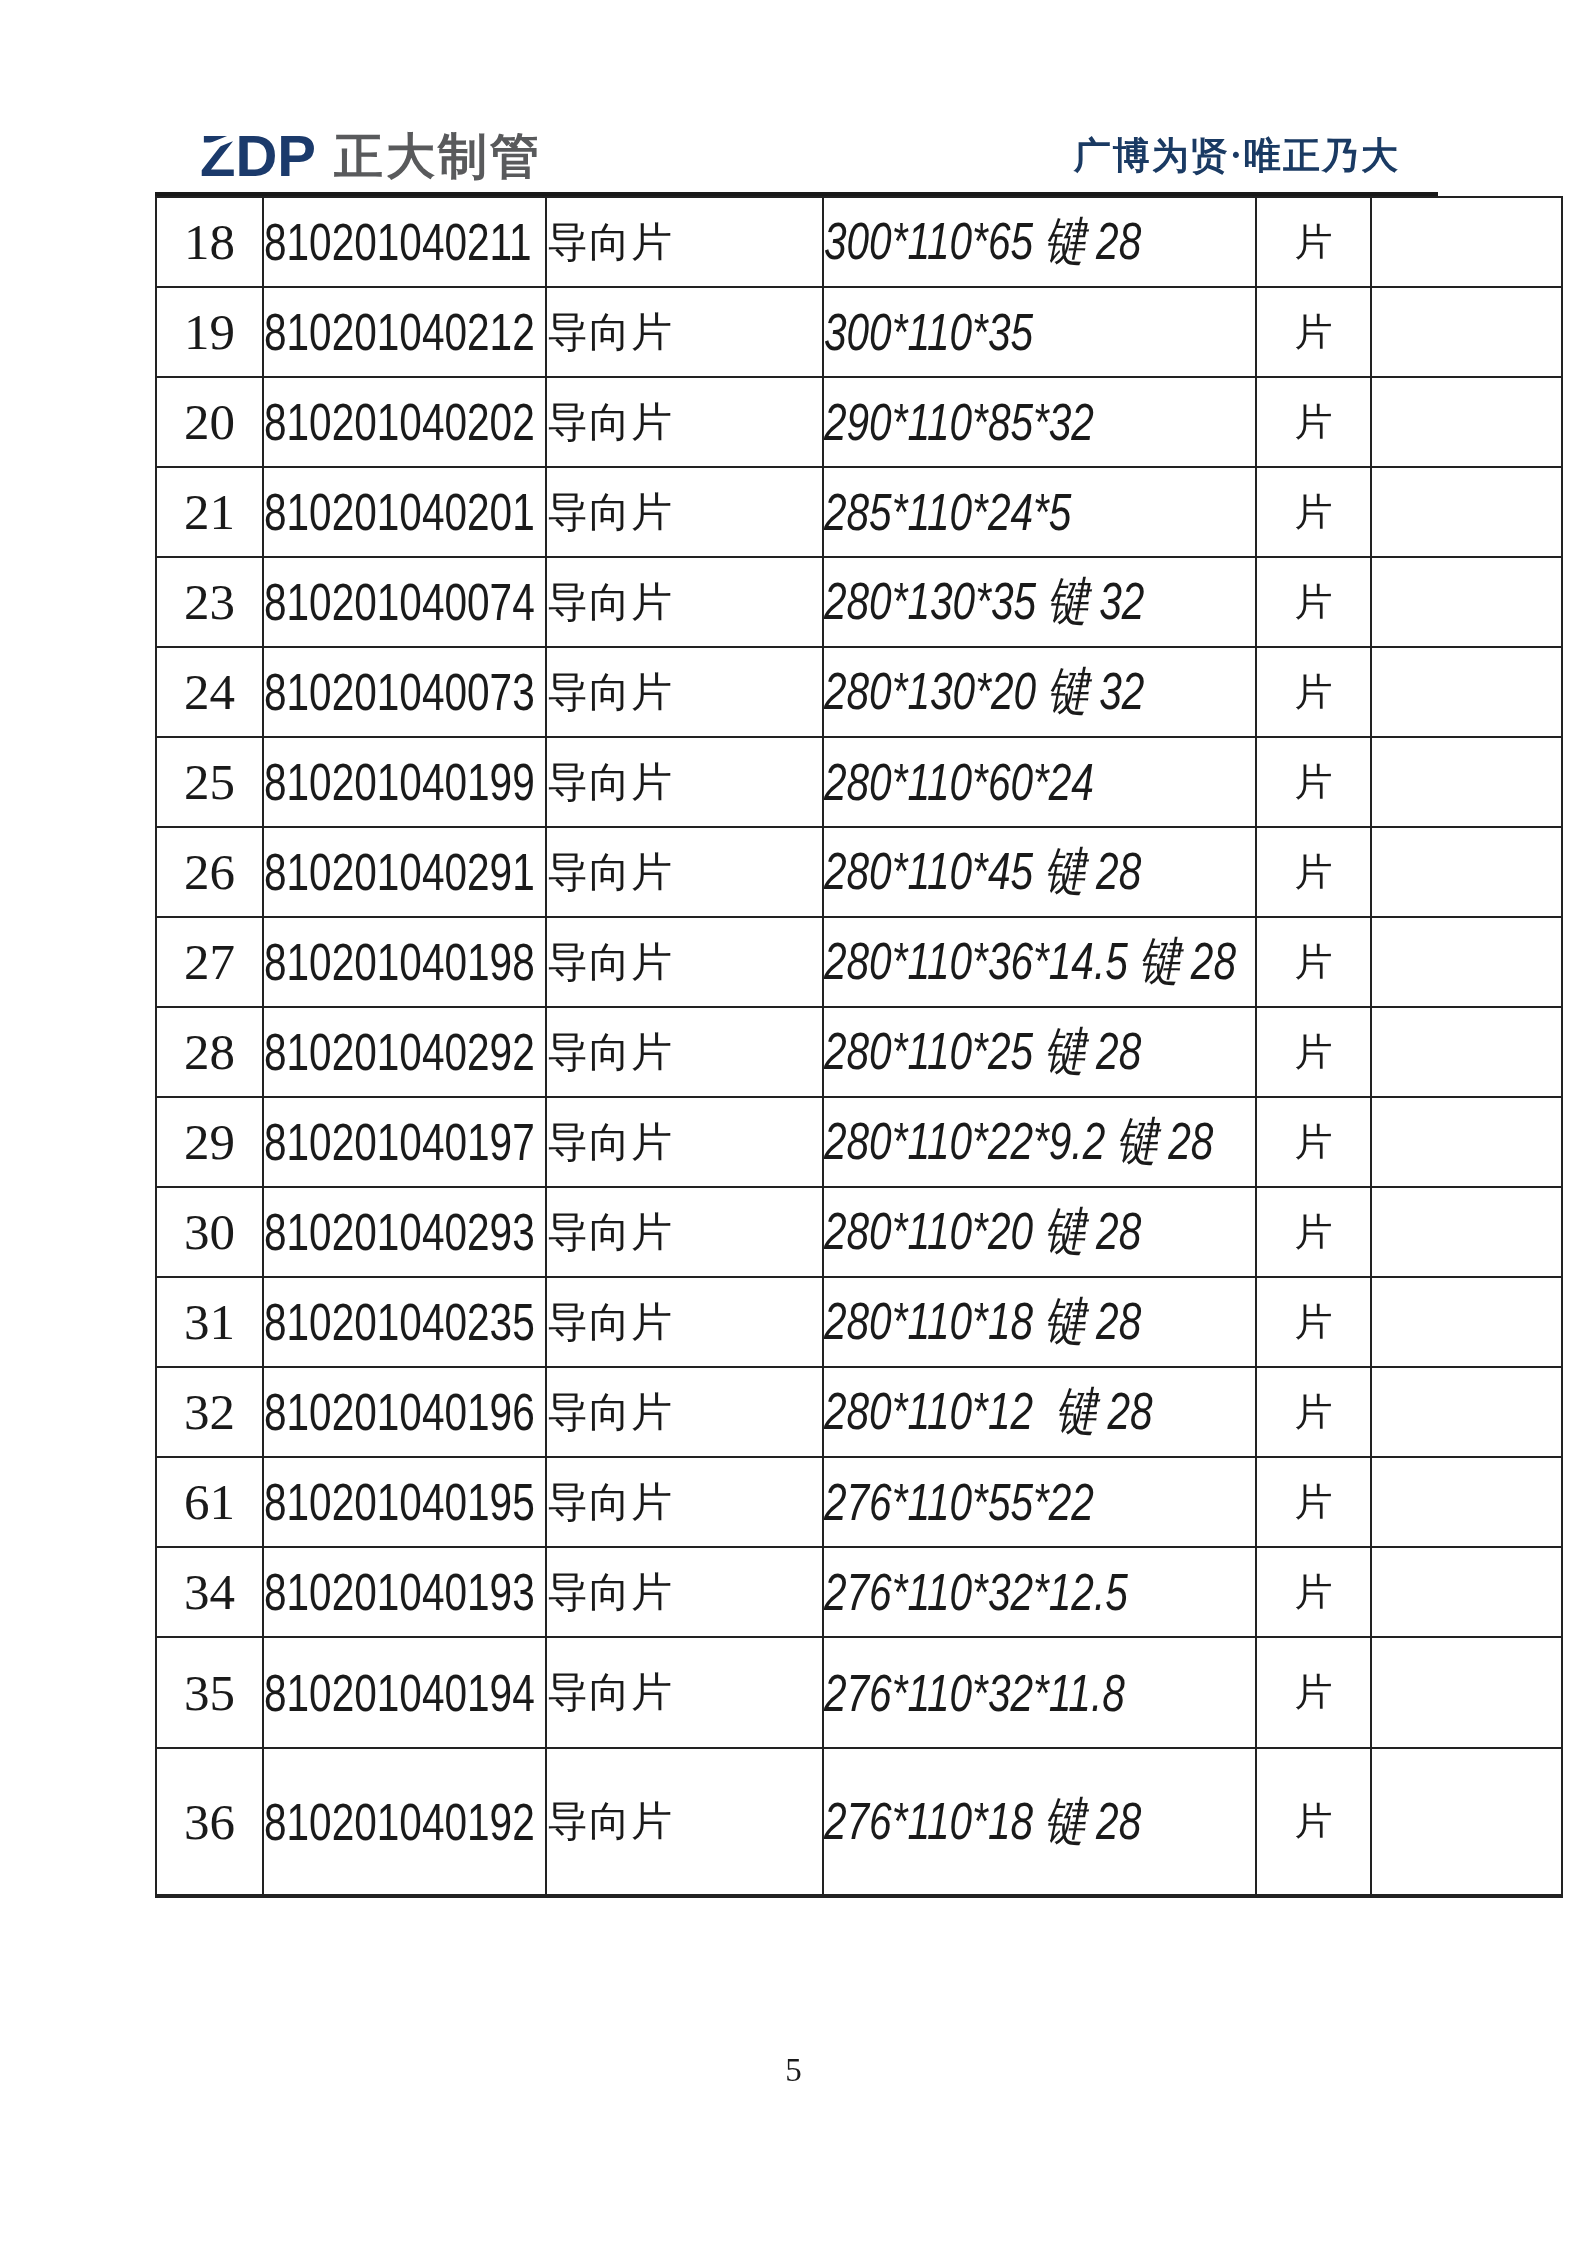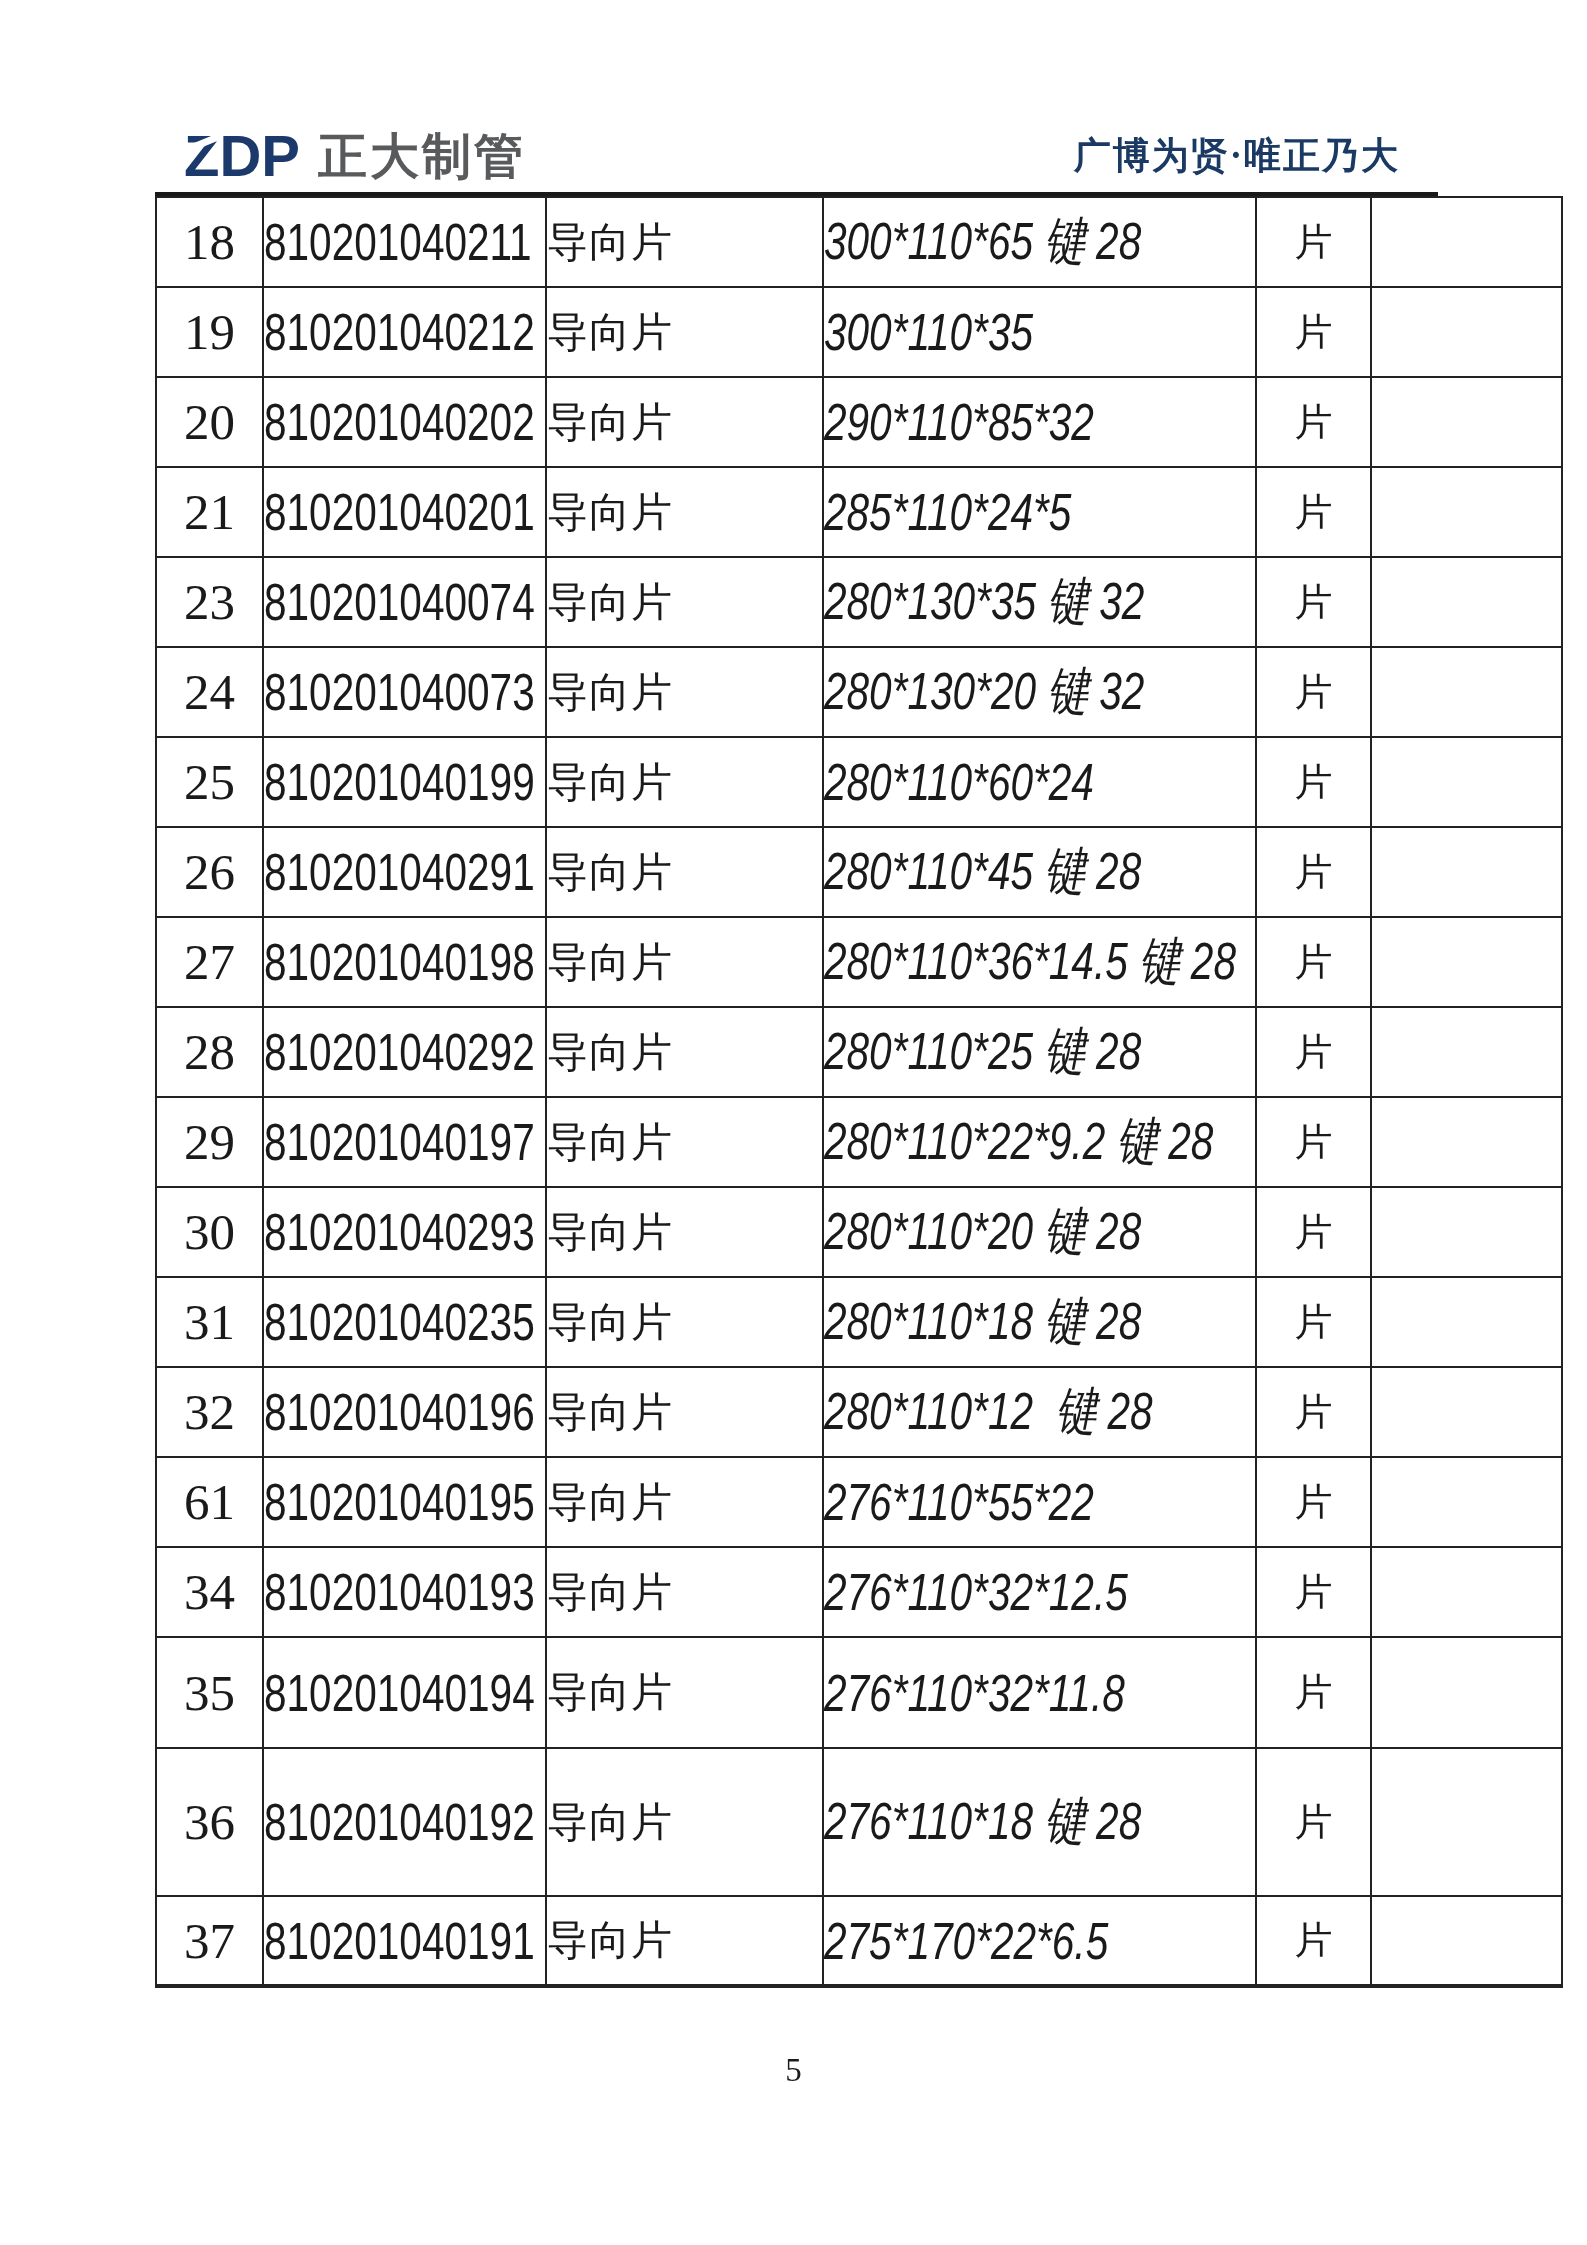--- a/index.html
+++ b/index.html
@@ -16,21 +16,21 @@
     height: 2245px;
     background: #ffffff;
     overflow: hidden;
     font-family: "Liberation Sans", sans-serif;
     color: var(--text-color);
   }
 
   
   .logo {
     position: absolute;
-    left: 184px;
+    left: 200px;
     top: 122px;
     height: 58px;
     display: flex;
     align-items: flex-end;
     gap: 18px;
     white-space: nowrap;
   }
   .logo-zdp {
     position: relative;
     font-family: "Liberation Sans", sans-serif;
@@ -304,26 +304,18 @@
           <td class="cell-note"></td>
         </tr>
         <tr style="height: 148px;">
           <td class="cell-no">36</td>
           <td class="cell-code"><span class="cond">810201040192</span></td>
           <td class="cell-name">导向片</td>
           <td class="cell-spec"><span class="cond">276*110*18 键 28</span></td>
           <td class="cell-unit">片</td>
           <td class="cell-note"></td>
         </tr>
-        <tr>
-          <td class="cell-no">37</td>
-          <td class="cell-code"><span class="cond">810201040191</span></td>
-          <td class="cell-name">导向片</td>
-          <td class="cell-spec"><span class="cond">275*170*22*6.5</span></td>
-          <td class="cell-unit">片</td>
-          <td class="cell-note"></td>
-        </tr>
       </tbody>
   </table>
 
   <div class="page-number">5</div>
 
 </div>
 
 </body></html>

